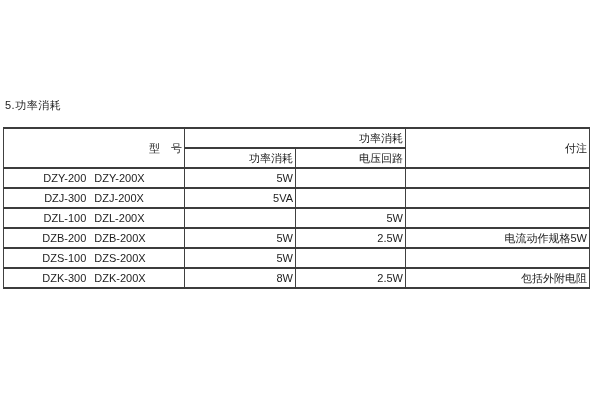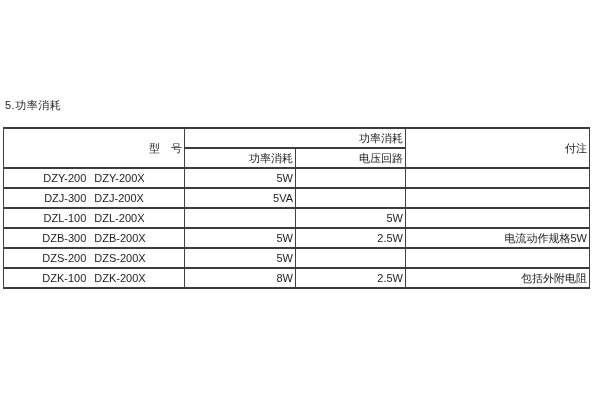--- a/index.html
+++ b/index.html
@@ -105,43 +105,43 @@
           <span>DZL-200X</span>
         </div>
       </td>
       <td></td>
       <td>5W</td>
       <td></td>
     </tr>
     <tr>
       <td>
         <div class="pair">
-          <span>DZB-300</span>
+          <span>DZB-200</span>
           <span>DZB-200X</span>
         </div>
       </td>
       <td>5W</td>
       <td>2.5W</td>
       <td>电流动作规格5W</td>
     </tr>
     <tr>
       <td>
         <div class="pair">
-          <span>DZS-200</span>
+          <span>DZS-100</span>
           <span>DZS-200X</span>
         </div>
       </td>
       <td>5W</td>
       <td></td>
       <td></td>
     </tr>
     <tr>
       <td>
         <div class="pair">
-          <span>DZK-100</span>
+          <span>DZK-300</span>
           <span>DZK-200X</span>
         </div>
       </td>
       <td>8W</td>
       <td>2.5W</td>
       <td>包括外附电阻</td>
     </tr>
   </tbody>
 </table>
 

